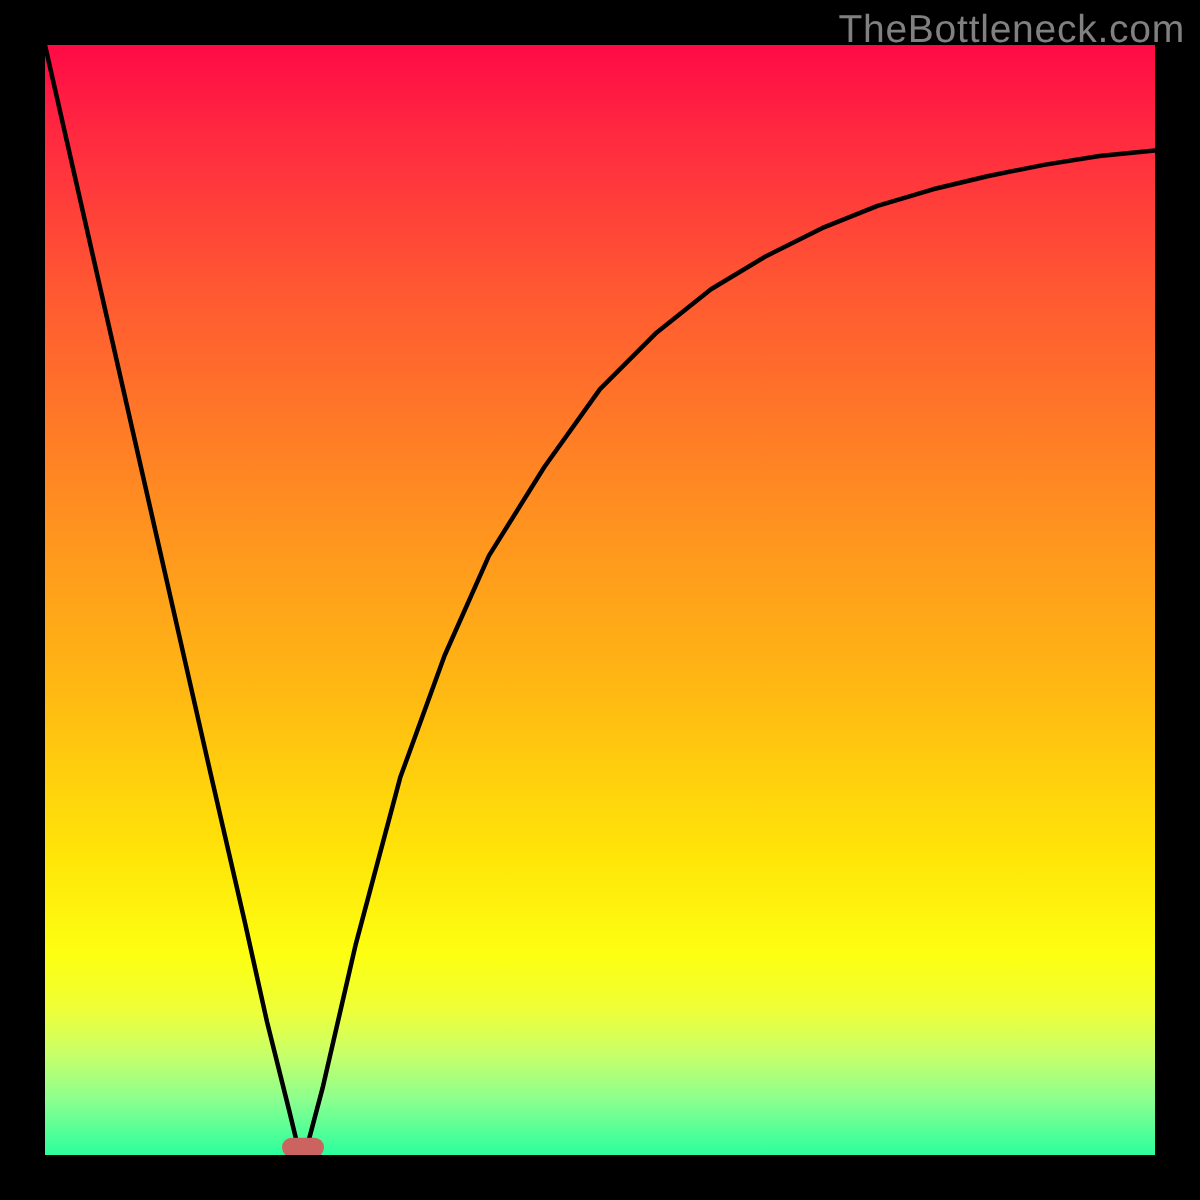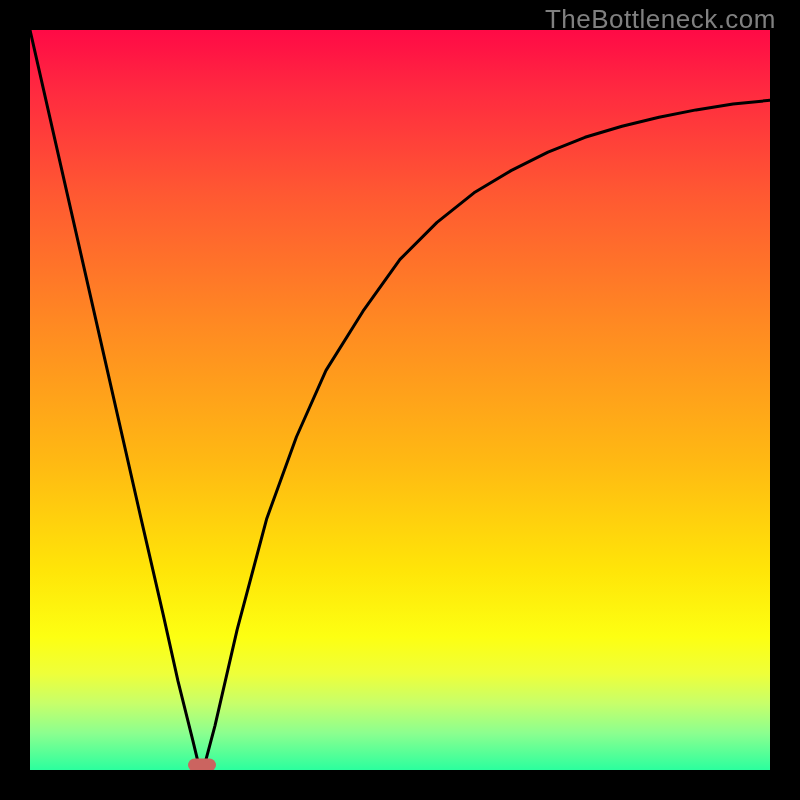--- a/index.html
+++ b/index.html
@@ -13,21 +13,21 @@
   }
   .frame {
     position: relative;
     width: 800px;
     height: 800px;
     background: #000;
   }
   .watermark {
     position: absolute;
     top: 4px;
-    right: 24px;
+    right: 10px;
     color: #808080;
     font-size: 26px;
     font-weight: 500;
     letter-spacing: 0.5px;
     z-index: 10;
     pointer-events: none;
   }
   .plot-area {
     position: absolute;
     left: 30px;

